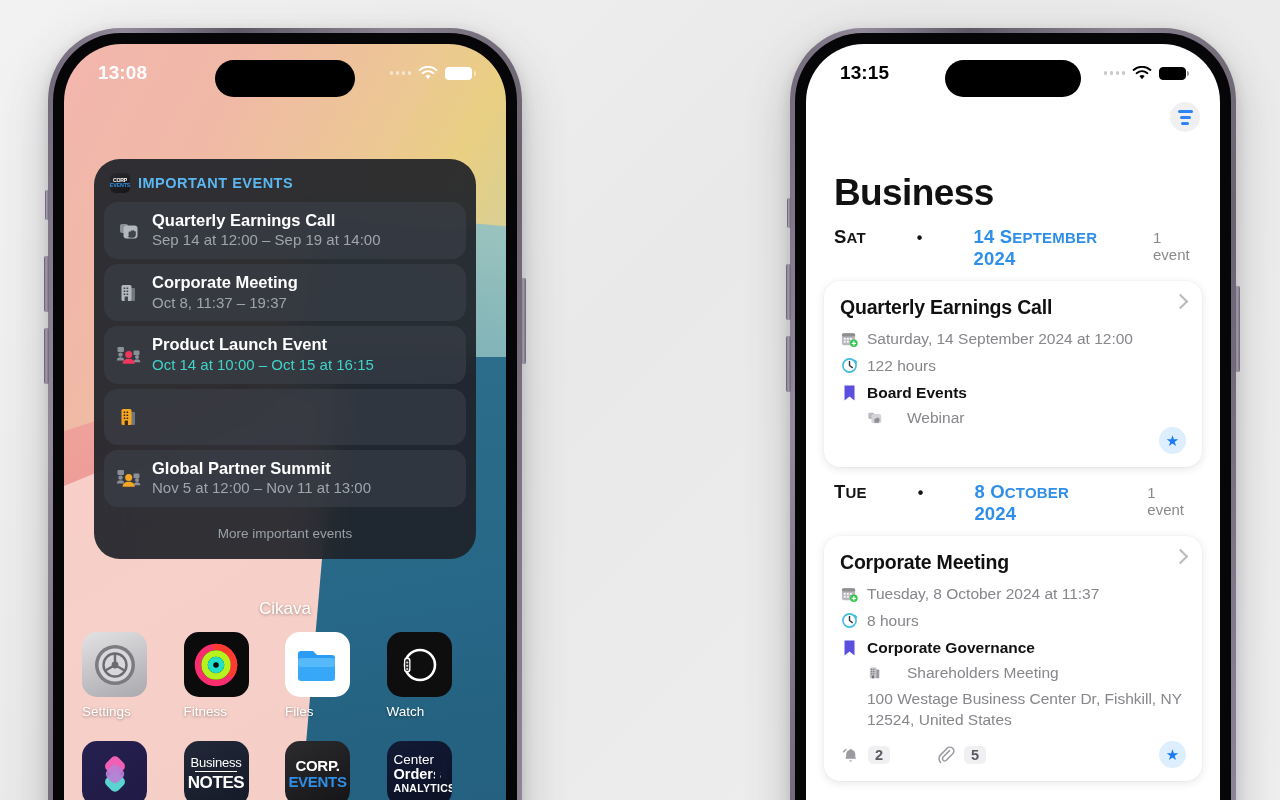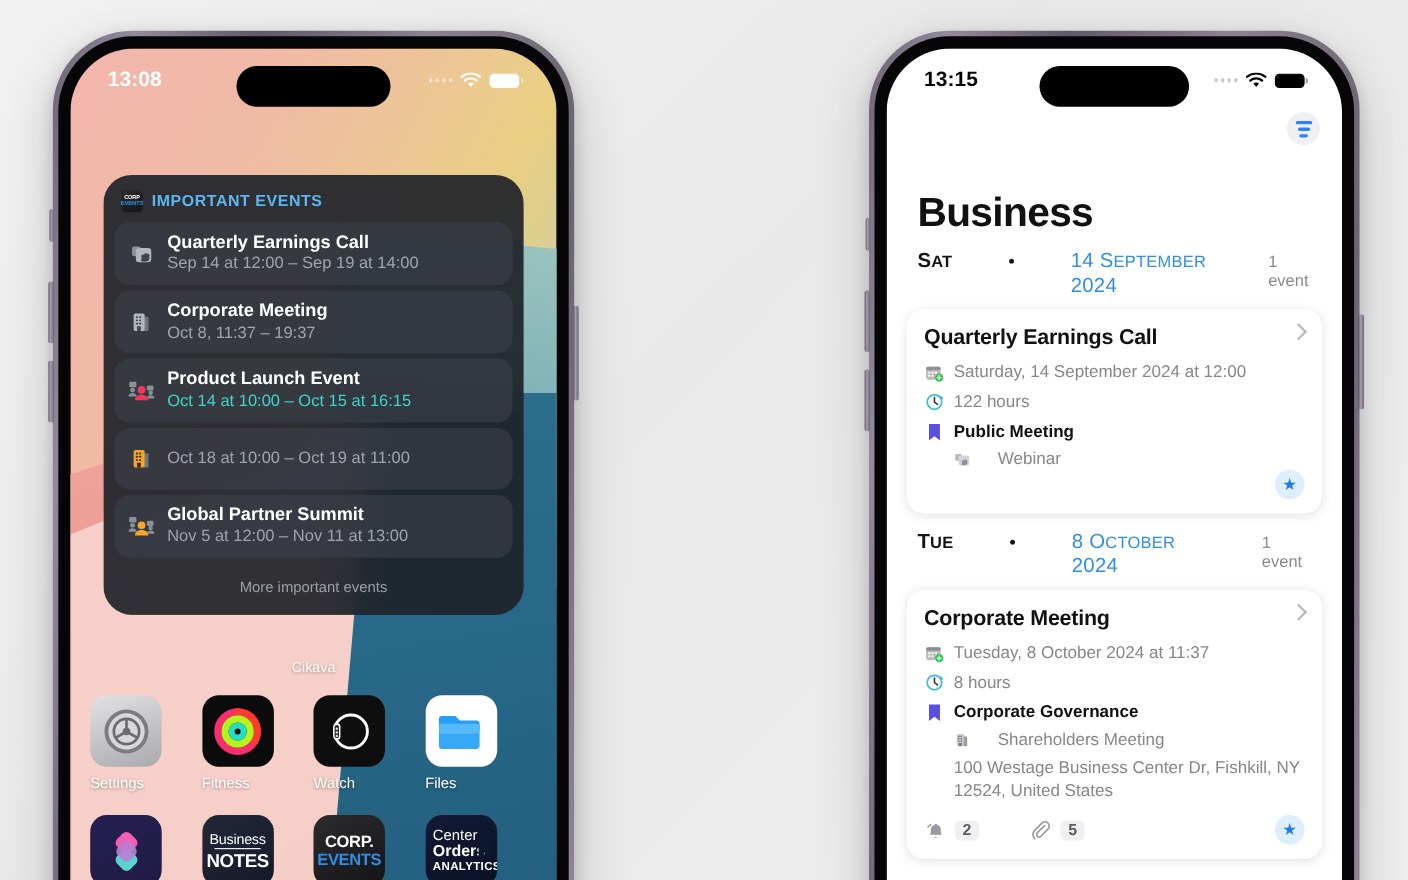--- a/index.html
+++ b/index.html
@@ -154,21 +154,21 @@
   }
   .w-name.small { font-size: 15.4px; letter-spacing: -0.2px; }
   .w-date { font-size: 15px; color: #9ea5ac; line-height: 1.25; margin-top: 1px; white-space: nowrap; }
   .w-date.accent { color: #3fd4c8; }
   .w-more {
     text-align: center; color: #9aa1a8; font-size: 13.5px;
     padding: 14px 0 10px 0; font-weight: 500;
   }
   .widget-label {
     position: absolute; left: 30px; width: 382px; top: 555px;
-    text-align: center; color: #fff; font-size: 13px;
+    text-align: center; color: #fff; font-size: 17px;
     text-shadow: 0 1px 3px rgba(0,0,0,.35);
   }
 
   
   .apps {
     position: absolute; left: 18px; right: 18px; top: 588px;
     display: grid; grid-template-columns: repeat(4, 1fr); row-gap: 22px;
   }
   .app { display: flex; flex-direction: column; align-items: flex-start; gap: 7px; }
   .app-ico { width: 65px; height: 65px; border-radius: 15px; position: relative; overflow: hidden; }
@@ -223,21 +223,21 @@
   .scroll { position: absolute; left: 0; right: 0; top: 182px; bottom: 0; padding: 0 18px; }
 
   .daygroup { margin-bottom: 14px; }
   .dayhead { display: flex; align-items: baseline; padding: 0 10px 11px 10px; gap: 44px; }
   .dh-dow {
     font-size: 18.5px; font-weight: 800; color: #141414;
     letter-spacing: .2px;
   }
   .dh-dow .sm { font-size: 15px; }
   .dh-sep { color: #141414; font-weight: 800; margin: 0 7px; font-size: 16px; }
-  .dh-date { font-size: 18.5px; font-weight: 400; color: #2f8fe8; letter-spacing: .2px; }
+  .dh-date { font-size: 18.5px; font-weight: 700; color: #2f8fe8; letter-spacing: .2px; }
   .dh-date .sm { font-size: 15px; }
   .dh-count { margin-left: auto; font-size: 15px; color: #8a8a8e; }
 
   .card {
     background: #fff; border-radius: 16px;
     box-shadow: 0 2px 10px rgba(0,0,0,0.10), 0 0 0 0.5px rgba(0,0,0,0.03);
     padding: 15px 16px 13px 16px;
     position: relative;
   }
   .card-title {
@@ -394,21 +394,20 @@
                     <rect x="9.5" y="6.4" width="1.7" height="1.7" rx=".4"></rect>
                   <rect x="6.6" y="9.4" width="1.7" height="1.7" rx=".4"></rect>
                     <rect x="9.5" y="9.4" width="1.7" height="1.7" rx=".4"></rect>
                   <rect x="6.6" y="12.4" width="1.7" height="1.7" rx=".4"></rect>
                     <rect x="9.5" y="12.4" width="1.7" height="1.7" rx=".4"></rect>
                   <rect x="7.6" y="15.6" width="3.4" height="4.4" rx=".5"></rect>
                 </g>
               </svg>
             </div>
             <div class="w-texts">
-              <div class="w-date">Oct 18 at 10:00 – Oct 19 at 11:00</div>
             </div>
           </div>
 
           <div class="w-row">
             <div class="w-icon">
               <svg width="26" height="26" viewBox="0 0 26 26">
                 <rect x="1.5" y="5" width="6.5" height="5" rx="1.2" fill="#8b9098"></rect>
                 <rect x="17.5" y="8.5" width="6" height="4.6" rx="1.2" fill="#8b9098"></rect>
                 <circle cx="4.5" cy="12.6" r="2.2" fill="#8b9098"></circle>
                 <path d="M.8 18.5c0-2 1.7-3.2 3.7-3.2s3.7 1.2 3.7 3.2z" fill="#8b9098"></path>
@@ -454,42 +453,42 @@
                 <circle cx="24" cy="24" r="18" fill="none" stroke="#fa2d6e" stroke-width="6.5"></circle>
                 <path d="M24 6a18 18 0 0 1 15.5 27" fill="none" stroke="#ff3b30" stroke-width="6.5" stroke-linecap="round"></path>
                 <circle cx="24" cy="24" r="11.5" fill="none" stroke="#b6f21d" stroke-width="6.5"></circle>
                 <circle cx="24" cy="24" r="5.5" fill="none" stroke="#22e0c8" stroke-width="5.5"></circle>
               </svg>
             </div>
             <div class="app-lbl">Fitness</div>
           </div>
 
           <div class="app">
+            <div class="app-ico ic-files">
+              <svg width="46" height="40" viewBox="0 0 46 40">
+                <path d="M3 9a3 3 0 0 1 3-3h12l4 4h15a3 3 0 0 1 3 3v5H3z" fill="#2a9cf5"></path>
+                <rect x="3" y="13" width="37" height="23" rx="3.2" fill="#37a8f8"></rect>
+                <rect x="3" y="13" width="37" height="9" rx="3" fill="#55b9fa"></rect>
+              </svg>
+            </div>
+            <div class="app-lbl">Files</div>
+          </div>
+
+          <div class="app">
             <div class="app-ico ic-watch">
               <svg width="48" height="48" viewBox="0 0 48 48">
                 <circle cx="25" cy="24" r="15" fill="none" stroke="#fff" stroke-width="2.6"></circle>
                 <rect x="9" y="16.5" width="6.5" height="15" rx="3" fill="#fff"></rect>
                 <rect x="10.2" y="18" width="4" height="12" rx="2" fill="#2a2a2c"></rect>
                 <circle cx="12.2" cy="21.5" r="1.1" fill="#ddd"></circle>
                 <circle cx="12.2" cy="24.8" r="1.1" fill="#ddd"></circle>
                 <circle cx="12.2" cy="28" r="1.1" fill="#ddd"></circle>
               </svg>
             </div>
             <div class="app-lbl">Watch</div>
-          </div>
-
-          <div class="app">
-            <div class="app-ico ic-files">
-              <svg width="46" height="40" viewBox="0 0 46 40">
-                <path d="M3 9a3 3 0 0 1 3-3h12l4 4h15a3 3 0 0 1 3 3v5H3z" fill="#2a9cf5"></path>
-                <rect x="3" y="13" width="37" height="23" rx="3.2" fill="#37a8f8"></rect>
-                <rect x="3" y="13" width="37" height="9" rx="3" fill="#55b9fa"></rect>
-              </svg>
-            </div>
-            <div class="app-lbl">Files</div>
           </div>
 
           <div class="app">
             <div class="app-ico ic-shortcuts">
               <svg width="46" height="46" viewBox="0 0 46 46">
                 <g transform="rotate(45 23 23)">
                   <rect x="9" y="9" width="17" height="17" rx="5" fill="#f05fb4"></rect>
                   <rect x="20" y="20" width="17" height="17" rx="5" fill="#5ad4d0"></rect>
                   <rect x="15" y="15" width="16" height="16" rx="5" fill="#b87fd4" opacity=".92"></rect>
                 </g>
@@ -618,21 +617,21 @@
                   </span>
                   <span class="txt">122 hours</span>
                 </div>
 
                 <div class="line">
                   <span class="ico">
                     <svg width="15" height="18" viewBox="0 0 14 18">
                       <path d="M2 1.5h10v15l-5-4-5 4z" fill="#5b4fe0"></path>
                     </svg>
                   </span>
-                  <span class="txt dark">Public Meeting</span>
+                  <span class="txt dark">Board Events</span>
                 </div>
 
                 <div class="subline">
                   <span class="ico">
                     <svg width="16" height="16" viewBox="0 0 18 18">
                       <rect x="1.5" y="3" width="6.5" height="7" rx="1.5" fill="#b9b9be"></rect>
                       <rect x="5" y="4.5" width="11" height="10.5" rx="2.4" fill="#d3d3d8"></rect>
                       <path d="M8.4 13.6V10.4c0-.4.3-.7.7-.7s.7.3.7.7v-.8c0-.4.3-.7.7-.7s.7.3.7.7v-.5c0-.4.3-.7.7-.7s.7.3.7.7v.7c0-.4.3-.7.7-.7s.7.3.7.7v2.3c0 1.3-1 2.3-2.3 2.3h-1.8c-1.1 0-2.1-.5-2.1-.9z" fill="#8e8e93"></path>
                     </svg>
                   </span>

